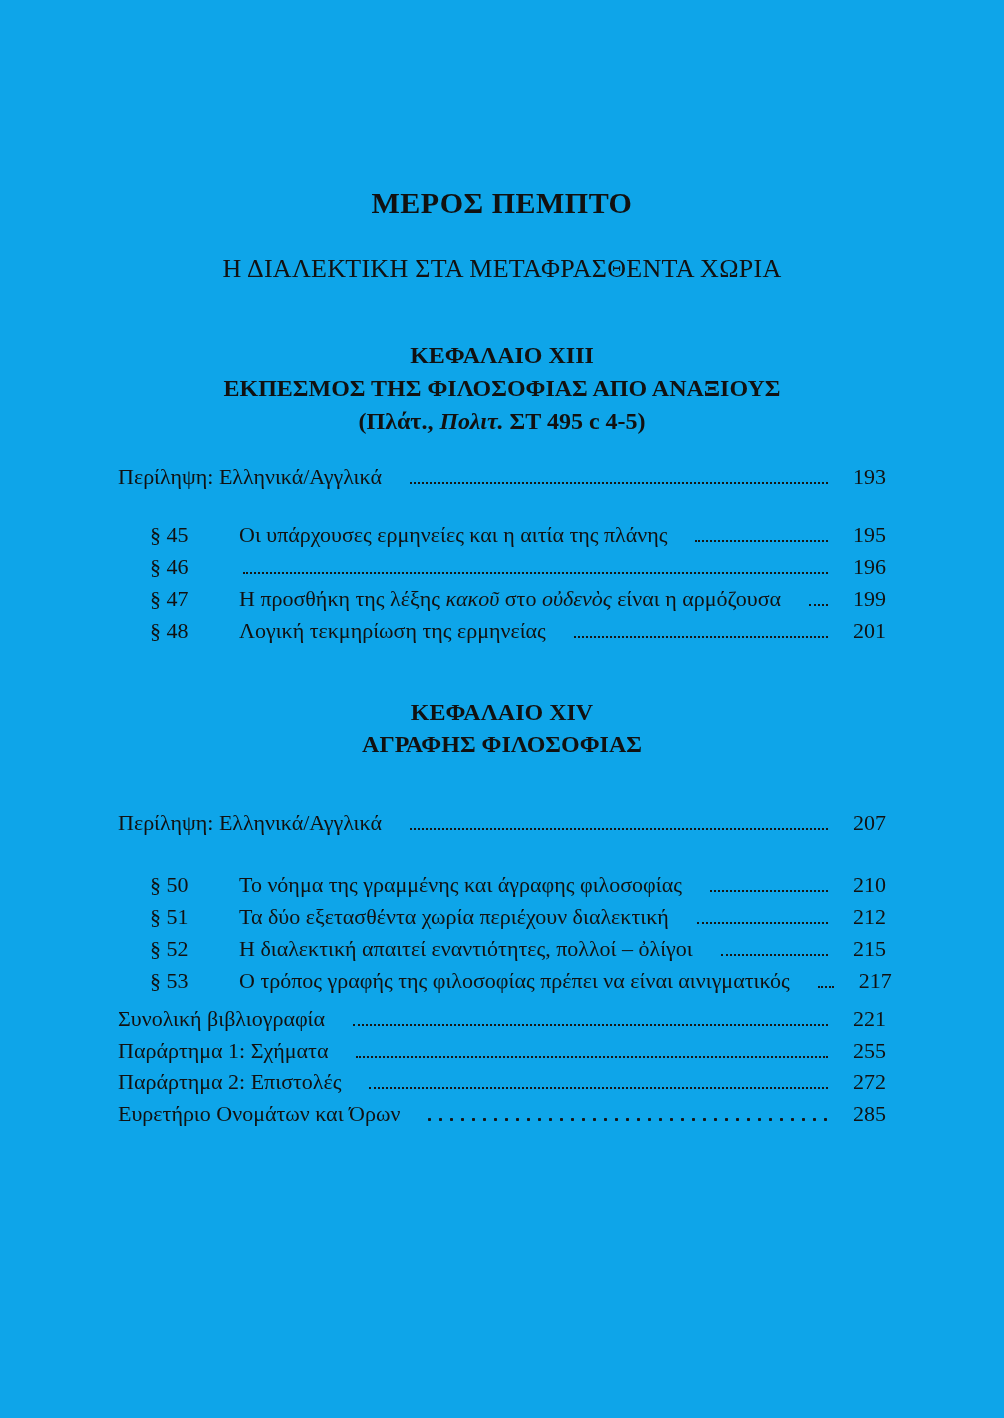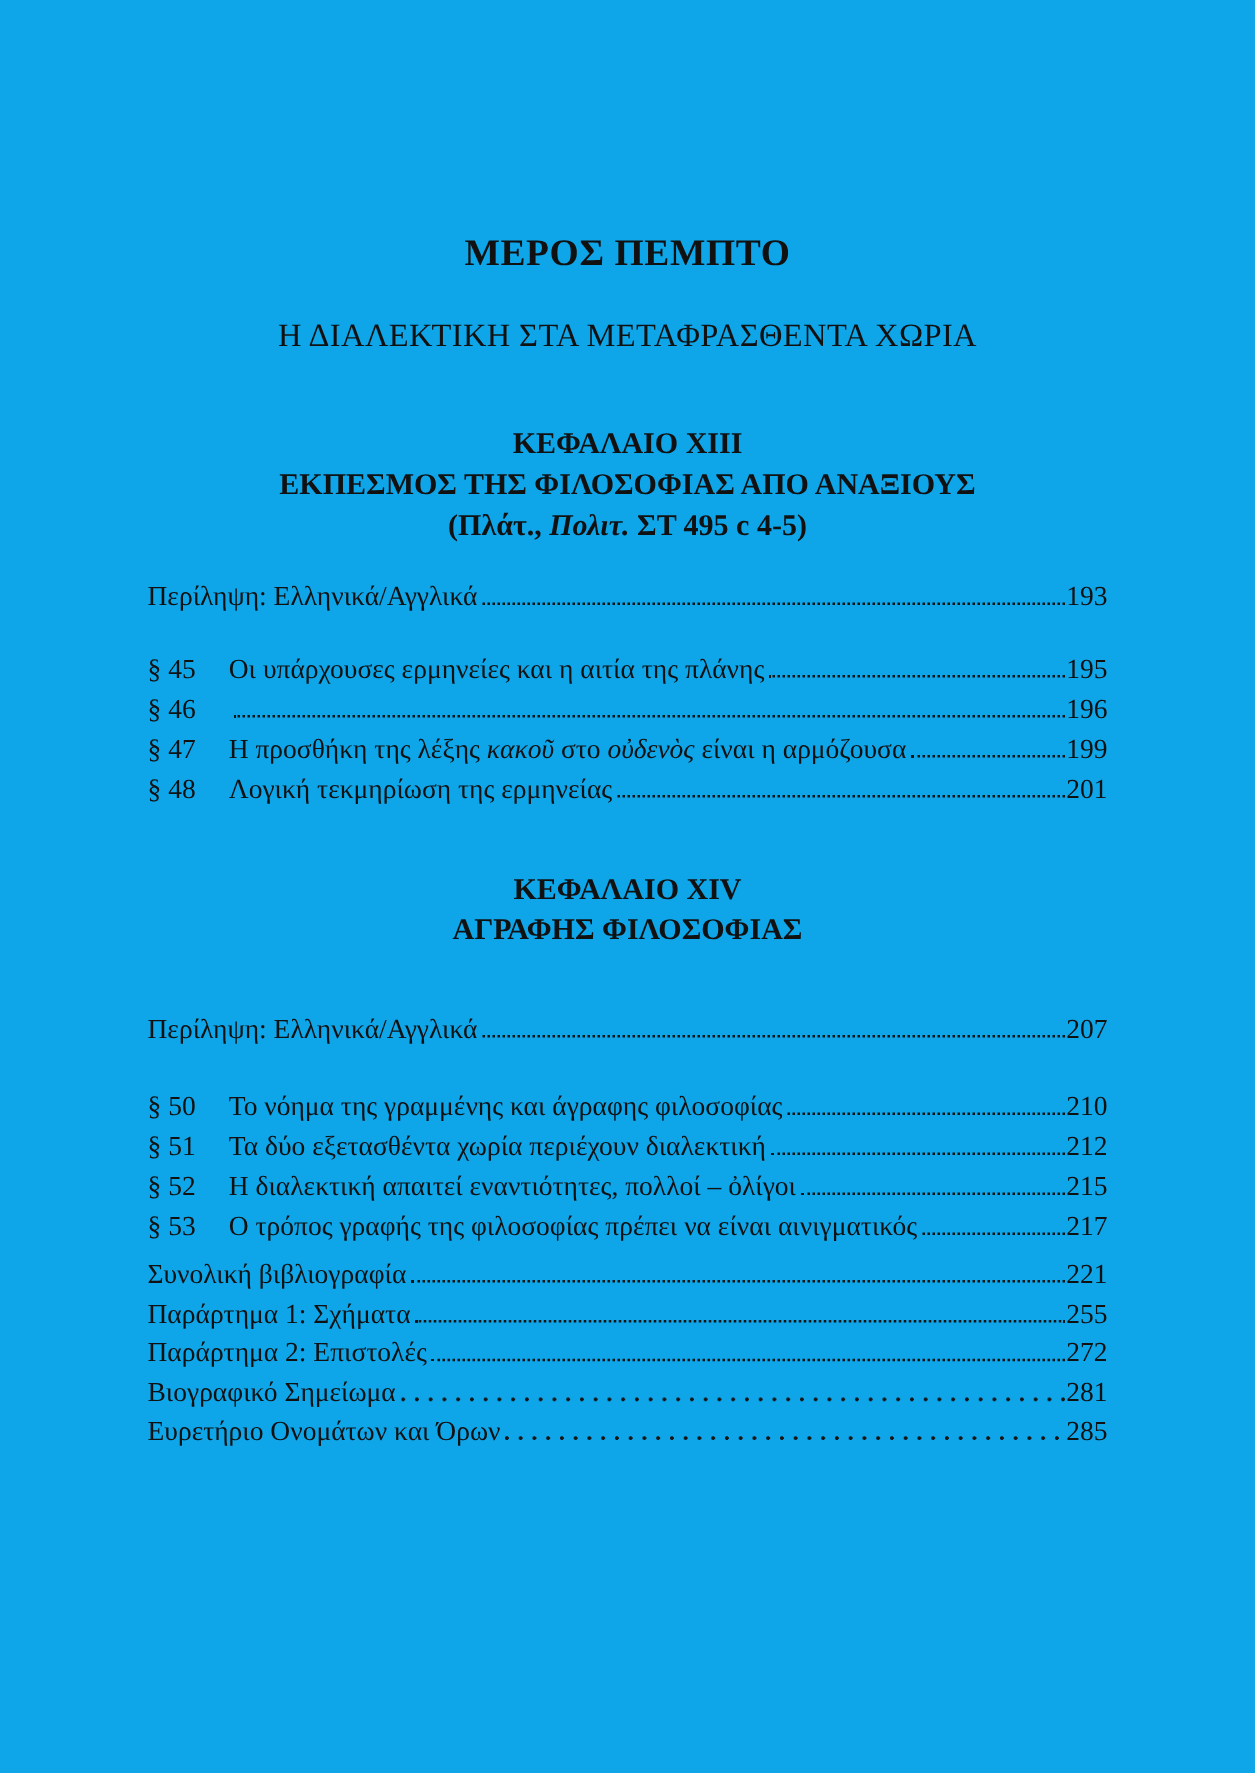--- a/index.html
+++ b/index.html
@@ -47,24 +47,26 @@
   .sections13 { top: 522px; }
   .summary2 { top: 810px; }
   .sections14 { top: 872px; }
   .endmatter { top: 1006px; }
   .toc-row {
     display: flex;
     align-items: baseline;
     height: 32px;
     font-size: 22px;
     white-space: nowrap;
+    gap: 24px;
   }
   .endmatter .toc-row { height: 31.5px; }
   .toc-num {
     flex: 0 0 65px;
+    margin-left: 32px;
   }
   .toc-label { flex: 0 0 auto; }
   .toc-label i { font-style: italic; }
   .toc-dots {
     flex: 1 1 auto;
     align-self: baseline;
     min-width: 16px;
     border-bottom: 2px dotted #161616;
     margin: 0 1px 0 4px;
   }
@@ -177,24 +179,19 @@
       <span class="toc-label">Παράρτημα 1: Σχήματα</span>
       <span class="toc-dots"></span>
       <span class="toc-page">255</span>
     </div>
     <div class="toc-row">
       <span class="toc-label">Παράρτημα 2: Επιστολές</span>
       <span class="toc-dots"></span>
       <span class="toc-page">272</span>
     </div>
     <div class="toc-row">
-      <span class="toc-label">Βιογραφικό Σημείωμα</span>
-      <span class="toc-dots wide"></span>
-      <span class="toc-page">281</span>
-    </div>
-    <div class="toc-row">
       <span class="toc-label">Ευρετήριο Ονομάτων και Όρων</span>
       <span class="toc-dots wide"></span>
       <span class="toc-page">285</span>
     </div>
   </div>
 
 </div>
 
 </body></html>

